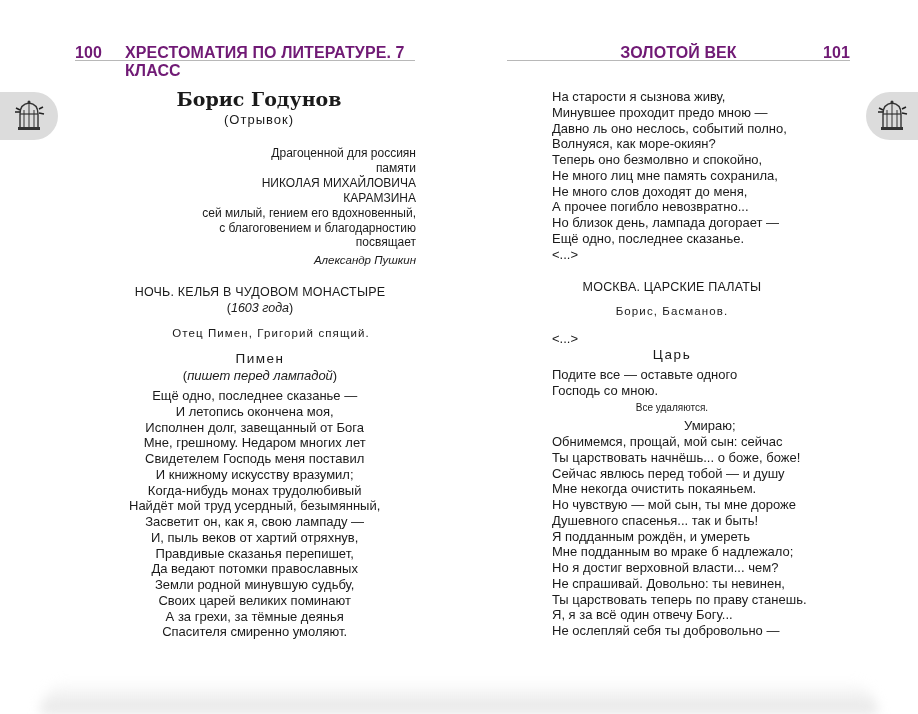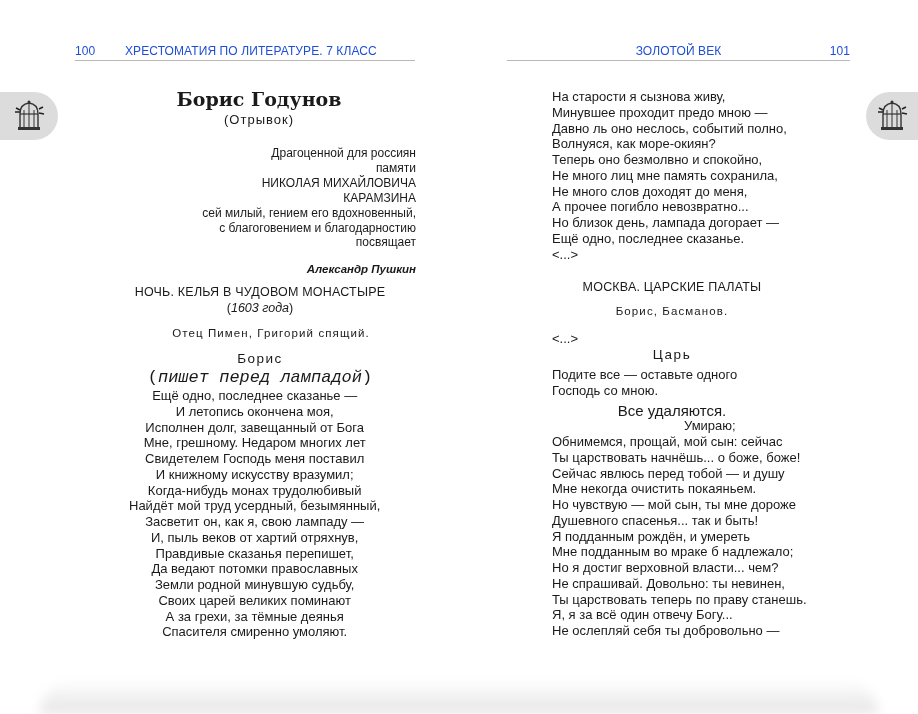--- a/index.html
+++ b/index.html
@@ -13,21 +13,21 @@
     .bottom-shadow {
       position: absolute; left: 40px; right: 40px; top: 680px; height: 34px;
       background: linear-gradient(to bottom, rgba(255,255,255,0) 0%, rgba(225,225,225,0.9) 100%);
       border-radius: 40px 40px 0 0;
       filter: blur(6px);
     }
     
     .running-header {
       position: absolute; top: 44px; height: 16px;
       border-bottom: 1.5px solid #b8b8b8;
-      font-size: 12px; letter-spacing: 0.1px; color: #1d4ed8;
+      font-size: 16px; letter-spacing: 0.1px; color: #701a75; font-weight: bold;
     }
     .rh-left { left: 75px; width: 340px; }
     .rh-right { left: 507px; width: 343px; }
     .rh-left .pnum { position: absolute; left: 0; top: 0; }
     .rh-left .rtitle { position: absolute; left: 50px; top: 0; }
     .rh-right .rtitle { position: absolute; left: 0; right: 0; text-align: center; top: 0; }
     .rh-right .pnum { position: absolute; right: 0; top: 0; }
     
     .side-tab {
       position: absolute; top: 92px; width: 58px; height: 48px; background: #dcdcdc;
@@ -42,51 +42,51 @@
       font-family: "DejaVu Serif", "Liberation Serif", serif; font-weight: bold; font-size: 19px;
     }
     .subtitle {
       position: absolute; left: 130px; width: 258px; top: 112px; text-align: center;
       font-size: 13px; letter-spacing: 1px;
     }
     .dedication {
       position: absolute; left: 170px; width: 246px; top: 146px; text-align: right;
       font-size: 12px; line-height: 14.9px;
     }
-    .dedication .sig { font-style: italic; font-size: 11.5px; margin-top: 12px; font-weight: bold; }
+    .dedication .sig { font-style: italic; font-size: 11.5px; margin-top: 3px; }
     .scene-head {
       position: absolute; text-align: center; font-size: 12.5px; letter-spacing: 0.2px;
     }
     .sh-left { left: 112px; width: 296px; top: 285px; }
     .year { position: absolute; left: 112px; width: 296px; top: 301px; text-align: center; font-size: 12.5px; }
     .year i { font-style: italic; }
     .persons {
       position: absolute; text-align: center; font-size: 11.5px; letter-spacing: 1.1px;
     }
     .p-left { left: 123px; width: 296px; top: 327px; }
     .speaker {
       position: absolute; text-align: center; font-size: 13.5px; letter-spacing: 1.5px;
     }
     .sp-left { left: 112px; width: 296px; top: 351px; }
-    .remark { position: absolute; text-align: center; font-size: 17px; font-family: Liberation Mono, monospace; }
+    .remark { position: absolute; text-align: center; font-size: 13px; }
     .rm-left { left: 112px; width: 296px; top: 368px; }
     .rm-left i { font-style: italic; }
     .verse {
       position: absolute; font-size: 13px; line-height: 15.75px; white-space: nowrap;
     }
     .verse div { height: 15.75px; }
     .v-left { left: 129px; top: 388px; text-align: center; }
     
     .v-right1 { left: 552px; top: 89px; }
     .sh-right { left: 552px; width: 240px; top: 280px; }
     .p-right { left: 552px; width: 240px; top: 305px; }
     .ellipsis2 { position: absolute; left: 552px; top: 331px; font-size: 13px; }
     .sp-right { left: 552px; width: 240px; top: 347px; }
     .v-right2 { left: 552px; top: 367px; }
-    .stage-dir { position: absolute; left: 552px; width: 240px; top: 402px; text-align: center; font-size: 15px; }
+    .stage-dir { position: absolute; left: 552px; width: 240px; top: 402px; text-align: center; font-size: 10px; }
     .umirayu { position: absolute; left: 684px; top: 418px; font-size: 13px; }
     .v-right3 { left: 552px; top: 434px; }
   </style>
 </head>
 <body>
 
 <div class="spread">
 
   <div class="running-header rh-left">
     <span class="pnum">100</span>
@@ -116,21 +116,21 @@
     <div>КАРАМЗИНА</div>
     <div>сей милый, гением его вдохновенный,</div>
     <div>с благоговением и благодарностию</div>
     <div>посвящает</div>
     <div class="sig">Александр Пушкин</div>
   </div>
 
   <div class="scene-head sh-left">НОЧЬ. КЕЛЬЯ В ЧУДОВОМ МОНАСТЫРЕ</div>
   <div class="year"><span>(</span><i>1603 года</i><span>)</span></div>
   <div class="persons p-left">Отец Пимен, Григорий спящий.</div>
-  <div class="speaker sp-left">Борис</div>
+  <div class="speaker sp-left">Пимен</div>
   <div class="remark rm-left"><span>(</span><i>пишет перед лампадой</i><span>)</span></div>
 
   <div class="verse v-left">
     <div>Ещё одно, последнее сказанье —</div>
     <div>И летопись окончена моя,</div>
     <div>Исполнен долг, завещанный от Бога</div>
     <div>Мне, грешному. Недаром многих лет</div>
     <div>Свидетелем Господь меня поставил</div>
     <div>И книжному искусству вразумил;</div>
     <div>Когда-нибудь монах трудолюбивый</div>

